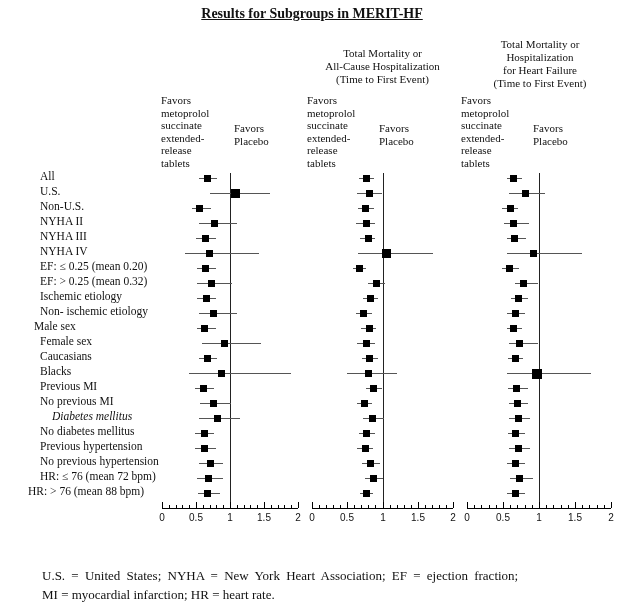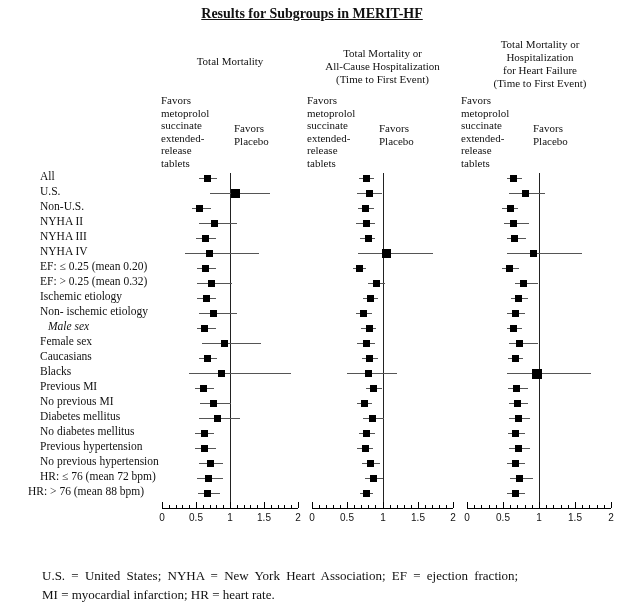--- a/index.html
+++ b/index.html
@@ -30,21 +30,20 @@
   .tick{position:absolute;width:1px;}
   .ticklabel{position:absolute;font-family:"Liberation Sans", sans-serif;font-size:10px;
              width:24px;text-align:center;}
 </style>
 </head>
 <body>
 
 <div class="page">
   <h1 class="title">Results for Subgroups in MERIT-HF</h1>
 
-  <div class="hdr hdr1">Total Mortality</div>
   <div class="hdr hdr2">Total Mortality or
 All-Cause Hospitalization
 (Time to First Event)</div>
   <div class="hdr hdr3">Total Mortality or
 Hospitalization
 for Heart Failure
 (Time to First Event)</div>
 
   <div class="fav favL1">Favors
 metoprolol
@@ -75,27 +74,27 @@
       <div class="sub-label" style="left: 40px; top: 170px;">All</div>
       <div class="sub-label" style="left: 40px; top: 185px;">U.S.</div>
       <div class="sub-label" style="left: 40px; top: 200px;">Non-U.S.</div>
       <div class="sub-label" style="left: 40px; top: 215px;">NYHA II</div>
       <div class="sub-label" style="left: 40px; top: 230px;">NYHA III</div>
       <div class="sub-label" style="left: 40px; top: 245px; text-align: right;">NYHA IV</div>
       <div class="sub-label" style="left: 40px; top: 260px;">EF: ≤ 0.25 (mean 0.20)</div>
       <div class="sub-label" style="left: 40px; top: 275px;">EF: &gt; 0.25 (mean 0.32)</div>
       <div class="sub-label" style="left: 40px; top: 290px;">Ischemic etiology</div>
       <div class="sub-label" style="left: 40px; top: 305px;">Non- ischemic etiology</div>
-      <div class="sub-label" style="left: 48px; top: 320px; font-style: italic;">Male sex</div>
+      <div class="sub-label" style="left: 34px; top: 320px;">Male sex</div>
       <div class="sub-label" style="left: 40px; top: 335px;">Female sex</div>
       <div class="sub-label" style="left: 40px; top: 350px;">Caucasians</div>
       <div class="sub-label" style="left: 40px; top: 365px;">Blacks</div>
       <div class="sub-label" style="left: 40px; top: 380px;">Previous MI</div>
       <div class="sub-label" style="left: 40px; top: 395px;">No previous MI</div>
-      <div class="sub-label" style="left: 40px; top: 410px;">Diabetes mellitus</div>
+      <div class="sub-label" style="left: 52px; top: 410px; font-style: italic;">Diabetes mellitus</div>
       <div class="sub-label" style="left: 40px; top: 425px;">No diabetes mellitus</div>
       <div class="sub-label" style="left: 40px; top: 440px;">Previous hypertension</div>
       <div class="sub-label" style="left: 40px; top: 455px;">No previous hypertension</div>
       <div class="sub-label" style="left: 40px; top: 470px;">HR: ≤ 76 (mean 72 bpm)</div>
       <div class="sub-label" style="left: 28px; top: 485px;">HR: &gt; 76 (mean 88 bpm)</div>
       <div class="refline" style="left: 230px; top: 173px; height: 335px; background: rgb(34, 34, 34);"></div>
       <div class="axisline" style="left: 162px; top: 508px; width: 136px; background: rgb(0, 0, 0);"></div>
       <div class="tick" style="left: 162px; top: 505px; height: 3px; background: rgb(0, 0, 0);"></div>
       <div class="tick" style="left: 169px; top: 505px; height: 3px; background: rgb(0, 0, 0);"></div>
       <div class="tick" style="left: 176px; top: 505px; height: 3px; background: rgb(0, 0, 0);"></div>

